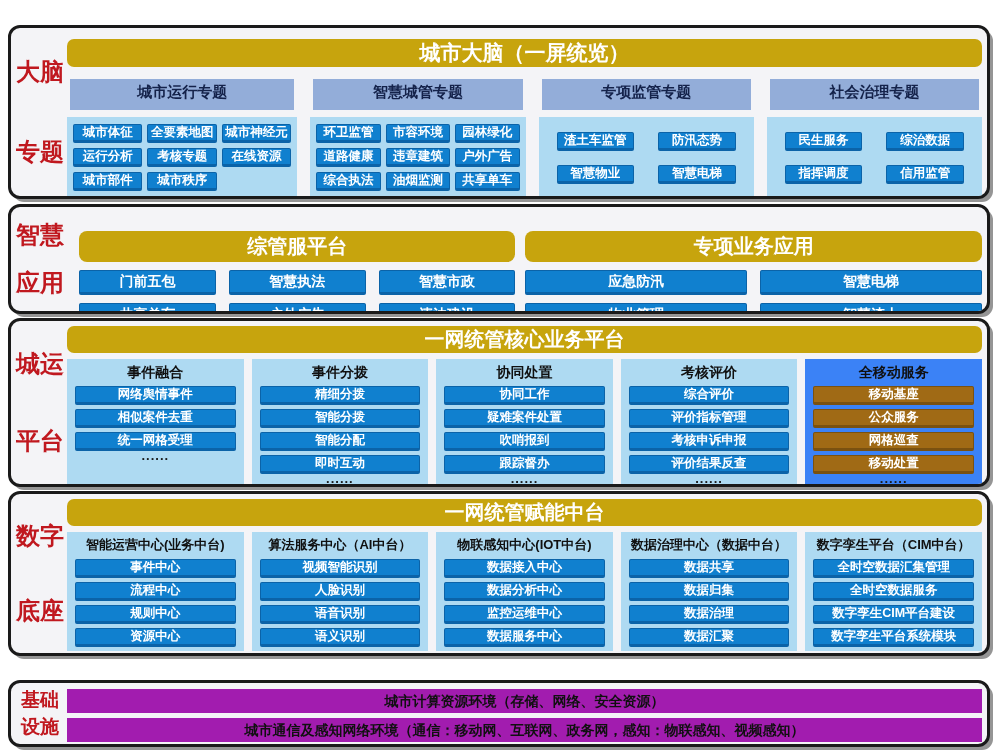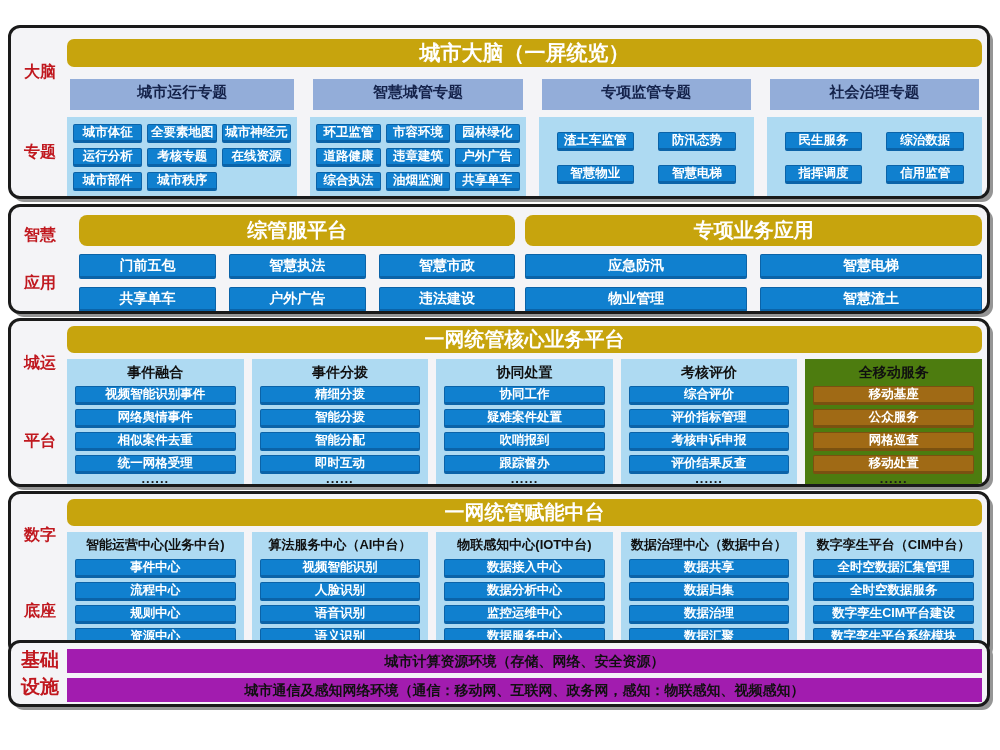--- a/index.html
+++ b/index.html
@@ -7,25 +7,25 @@
     font-family: "Liberation Sans", "DejaVu Sans", sans-serif; }
   .stage { position: relative; width: 1000px; height: 750px; overflow: hidden; background: #ffffff; }
 
   .panel { position: absolute; left: 8px; width: 982px; background: #f4f4f7;
     border: 3px solid #1a1a1a; border-radius: 12px;
     box-shadow: 4px 4px 0 -1px #959595; overflow: hidden; }
   #panel-brain   { top: 25px;  height: 174px; }
   #panel-apps    { top: 204px; height: 110px; }
   #panel-core    { top: 318px; height: 169px; }
   #panel-digital { top: 491px; height: 165px; }
-  #panel-infra   { top: 640px; height: 67px; }
+  #panel-infra   { top: 680px; height: 67px; }
 
   .side-label { position: absolute; left: 4px; top: 4px; bottom: 4px; width: 50px;
     display: flex; flex-direction: column; justify-content: space-around; align-items: center;
-    color: #c0181f; font-weight: bold; font-size: 16px; }
+    color: #c0181f; font-weight: bold; font-size: 24px; }
   .content { margin: 0 5px 0 56px; }
 
   .gold-bar { background: #c7a40d; border-radius: 7px; color: #ffffff;
     font-weight: bold; text-align: center; }
   .big-title { height: 28px; line-height: 28px; font-size: 21px; margin-top: 11px; }
 
   .chip { background: #1080cf; border: 1px solid #0b63a8; border-bottom-width: 3px;
     border-radius: 2px; color: #ffffff; font-weight: bold; font-size: 12.5px;
     display: flex; align-items: center; justify-content: center; text-align: center; }
 
@@ -36,32 +36,32 @@
   .bgroup-header { margin: 0 3px; background: #93add9; color: #14224a; font-weight: bold;
     font-size: 15px; text-align: center; height: 31px; line-height: 25px; }
   .bgroup-body { margin-top: 7px; background: #aedaf2; flex: 1; display: grid; }
   .bgroup-body.grid3 { grid-template-columns: repeat(3, 1fr); gap: 5px 5px;
     padding: 7px 6px; align-content: start; }
   .bgroup-body.grid2 { grid-template-columns: repeat(2, 1fr); gap: 14px 24px;
     padding: 8px 18px; align-content: center; }
   .bgroup-body .chip { height: 19px; }
 
   
-  .apps-row { display: flex; gap: 10px; margin-top: 8px; padding-left: 12px; }
+  .apps-row { display: flex; gap: 10px; margin-top: 24px; padding-left: 12px; }
   .app-title { height: 31px; line-height: 31px; font-size: 20px; border-radius: 8px; }
   .app-grid { display: grid; gap: 8px 13px; margin-top: 8px; }
   .cols3 { grid-template-columns: repeat(3, 1fr); }
   .cols2 { grid-template-columns: repeat(2, 1fr); }
   .app-grid .chip { height: 25px; font-size: 14px; }
 
   
   .mid-title { height: 27px; line-height: 27px; font-size: 20px; margin-top: 5px; }
   .col-row { display: flex; gap: 8px; margin-top: 6px; }
   .ccol { flex: 1; background: #aedaf2; padding: 3px 8px 4px; }
-  .ccol.gold { background: #4d7c0f; }
+  .ccol.gold { background: #3b82f6; }
   .ccol-header { text-align: center; font-weight: bold; font-size: 14px; color: #101010;
     height: 20px; line-height: 20px; }
   .ccol-header.small { font-size: 13px; }
   .ccol .chip { height: 19px; margin-top: 4px; }
   .ccol.gold .chip { background: #a06a15; border-color: #7a5110; }
   .dots { text-align: center; font-weight: bold; color: #1a1a1a; font-size: 13px;
     line-height: 5px; height: 5px; letter-spacing: 1px; margin-top: 2px; overflow: visible; }
 
   
   .ibar { height: 24px; line-height: 24px; background: #a21caf; text-align: center;
@@ -174,21 +174,20 @@
     <div class="side-label">
       <span>城运</span>
       <span>平台</span>
     </div>
     <div class="content">
       <div class="gold-bar mid-title">一网统管核心业务平台</div>
       <div class="col-row">
 
         <div class="ccol">
           <div class="ccol-header">事件融合</div>
-          <div class="chip">视频智能识别事件</div>
           <div class="chip">网络舆情事件</div>
           <div class="chip">相似案件去重</div>
           <div class="chip">统一网格受理</div>
           <div class="dots">......</div>
         </div>
 
         <div class="ccol">
           <div class="ccol-header">事件分拨</div>
           <div class="chip">精细分拨</div>
           <div class="chip">智能分拨</div>

